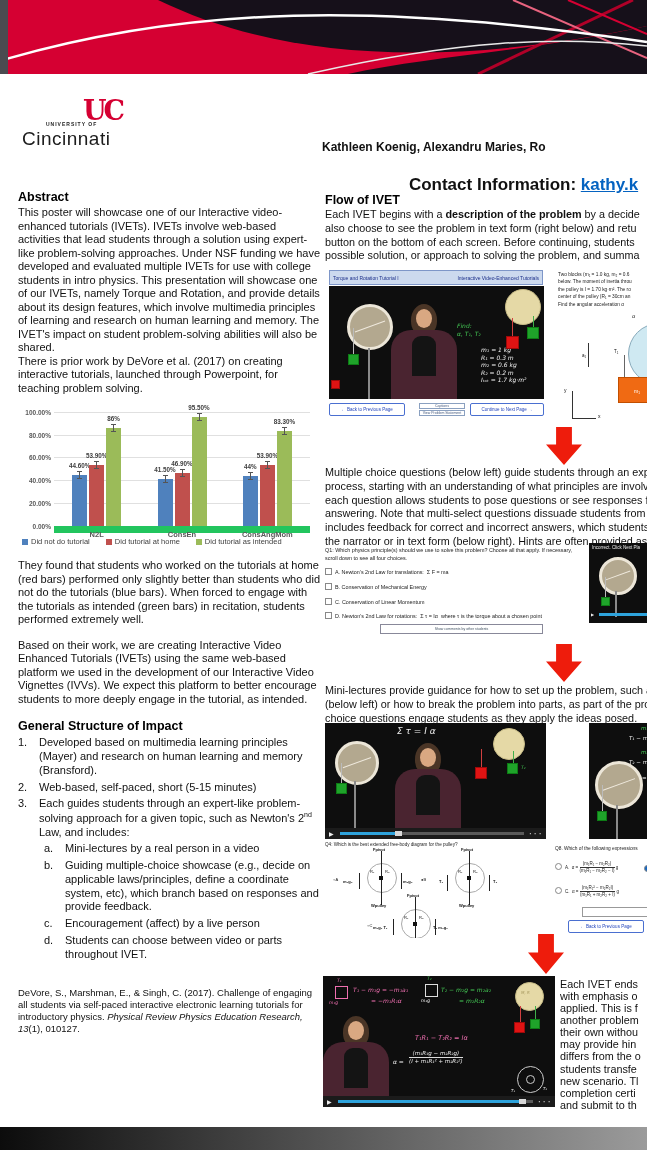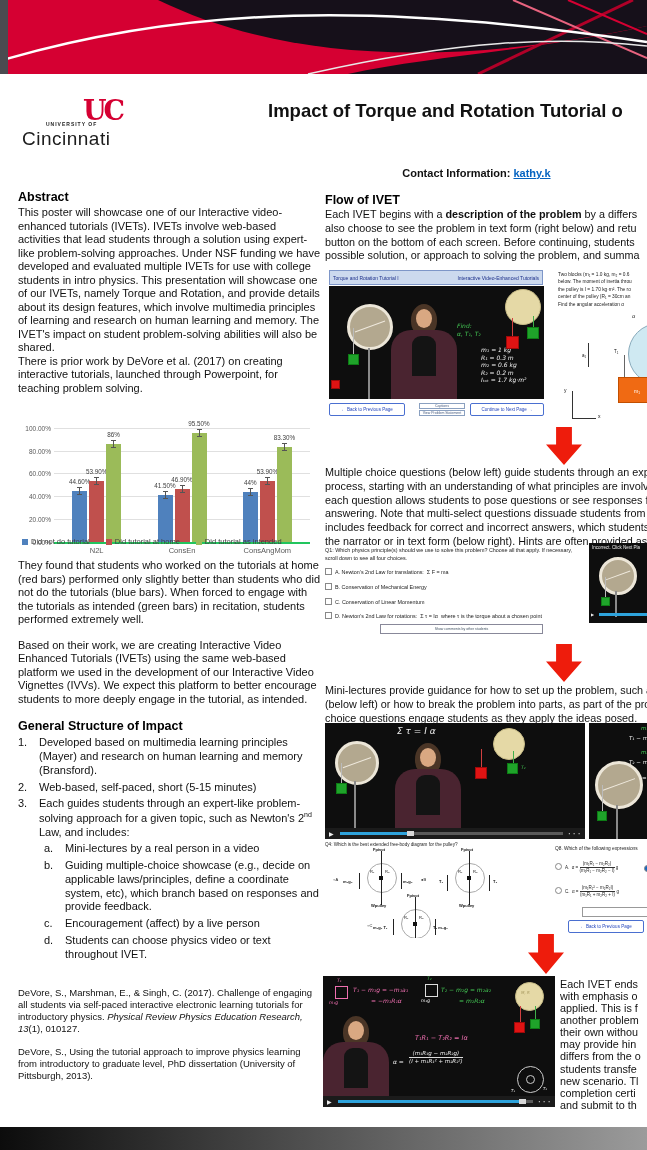--- a/index.html
+++ b/index.html
@@ -13,33 +13,33 @@
   .banner{left:0;top:0;width:647px;height:74px;background:#17121c;}
   .edge{left:0;top:0;width:8px;height:74px;background:#4b4b50;}
   
   .ucsmall{font-size:5px;letter-spacing:1px;color:#222;font-weight:bold;}
   .ucname{font-size:19px;color:#1c1c1c;letter-spacing:0.5px;}
   .ucmono{font-family:"DejaVu Serif",serif;font-weight:bold;font-size:27px;color:#d50032;letter-spacing:-3px;}
   .rit{font-family:"Liberation Serif",serif;font-weight:bold;font-size:25px;color:#f76902;letter-spacing:3px;}
   .ritname{font-size:8.5px;font-weight:bold;color:#111;line-height:1.15;border-top:1.5px solid #222;padding-top:2px;width:78px;}
   .title{font-weight:bold;font-size:18.5px;white-space:pre;}
   .authors{font-weight:bold;font-size:12px;white-space:pre;}
-  .contact{font-weight:bold;font-size:11px;white-space:pre;}
+  .contact{font-weight:bold;font-size:17px;white-space:pre;}
   .link{color:#0563c1;text-decoration:underline;}
   
   .leftcol{left:18px;top:190px;width:303px;}
   .li{display:flex;font-size:11px;line-height:1.25;margin:3px 0;}
   .ln{width:21px;flex:none;}
   .lt{flex:1;}
   .sub{margin-left:26px;}
   .refs{font-size:9.5px;line-height:1.25;margin-top:26px;}
   .refs p{margin:0 0 11px 0;}
   
   .chart{position:relative;width:300px;height:150px;margin:10px 0 4px 0;}
-  .plot{position:absolute;left:36px;top:23px;width:256px;height:114px;border-bottom:2px solid #22c55e;}
+  .plot{position:absolute;left:36px;top:7px;width:256px;height:114px;border-bottom:7px solid #22c55e;font-weight:bold;}
   .grid-line{position:absolute;height:1px;background:#e0e0e0;}
   .ytick{position:absolute;right:100%;margin-right:3px;font-size:6.5px;color:#595959;width:34px;text-align:right;}
   .xtick{position:absolute;font-size:7.5px;color:#595959;transform:translateX(-50%);}
   .bar{position:absolute;}
   .dlabel{position:absolute;font-size:6.3px;color:#404040;transform:translateX(-50%);white-space:nowrap;}
   .err{position:absolute;width:7px;height:8px;}
   .err::before{content:'';position:absolute;left:3px;top:0;bottom:0;width:1px;background:#555;}
   .err::after{content:'';position:absolute;left:1px;top:0;width:5px;height:1px;background:#555;box-shadow:0 7px #555;}
   .legend{position:absolute;left:4px;top:132px;display:flex;gap:16px;}
   .leg-item{display:flex;align-items:center;gap:3px;font-size:7.5px;color:#404040;}
@@ -108,21 +108,21 @@
       <path d="M300,74 C450,40 550,36 639,46" stroke="#e8e8e8" stroke-width="1.5" fill="none"></path>
     </svg>
     <div class="abs edge"></div>
   </div>
 
   <div class="abs" style="left:20px;top:95px;width:120px;height:85px;">
     <span class="abs ucsmall" style="left:26px;top:26px;">UNIVERSITY OF</span>
     <span class="abs ucmono" style="left:63px;top:0px;">UC</span>
     <span class="abs ucname" style="left:2px;top:33px;">Cincinnati</span>
   </div>
-  <div class="abs title" style="left:268px;top:100px;width:379px;overflow:hidden;">Impact of Torque and Rotation Tutorial o</div>
+  <div class="abs authors" style="left:322px;top:140px;width:325px;overflow:hidden;">Kathleen Koenig, Alexandru Maries, Ro</div>
   <div class="abs contact" style="left:390px;top:155px;width:257px;overflow:hidden;">
     <span>Contact Information: </span><span class="link">kathy.k</span>
   </div>
 
   <div class="abs leftcol">
     <p class="hd">Abstract</p>
     <p class="bodytext">This poster will showcase one of our Interactive video-enhanced tutorials (IVETs). IVETs involve web-based activities that lead students through a solution using expert-like problem-solving approaches. Under NSF funding we have developed and evaluated multiple IVETs for use with college students in intro physics. This presentation will showcase one of our IVETs, namely Torque and Rotation, and provide details about its design features, which involve multimedia principles of learning and research on human learning and memory. The IVET's impact on student problem-solving abilities will also be shared.</p>
 
     <p class="bodytext">There is prior work by DeVore et al. (2017) on creating interactive tutorials, launched through Powerpoint, for teaching problem solving.</p>
 
@@ -209,31 +209,30 @@
     <div class="li sub">
       <span class="ln">b.</span>
       <span class="lt">Guiding multiple-choice showcase (e.g., decide on applicable laws/principles, define a coordinate system, etc), which branch based on responses and provide feedback.</span>
     </div>
     <div class="li sub">
       <span class="ln">c.</span>
       <span class="lt">Encouragement (affect) by a live person</span>
     </div>
     <div class="li sub">
       <span class="ln">d.</span>
-      <span class="lt">Students can choose physics video or text throughout IVET.</span>
+      <span class="lt">Students can choose between video or parts throughout IVET.</span>
     </div>
 
     <div class="refs">
       <p><span>DeVore, S., Marshman, E., &amp; Singh, C. (2017). Challenge of engaging all students via self-paced interactive electronic learning tutorials for introductory physics. </span><i>Physical Review Physics Education Research, 13</i><span>(1), 010127.</span></p>
-      <p>DeVore, S., Using the tutorial approach to improve physics learning from introductory to graduate level, PhD dissertation (University of Pittsburgh, 2013).</p>
     </div>
   </div>
 
   <div class="abs hd" style="left:325px;top:193px;">Flow of IVET</div>
-  <div class="abs rpara" style="left:325px;top:208px;width:340px;"><span>Each IVET begins with a </span><b>description of the problem</b><span> by a differs</span>
+  <div class="abs rpara" style="left:325px;top:208px;width:340px;"><span>Each IVET begins with a </span><b>description of the problem</b><span> by a decide</span>
 <span class="pre">also choose to see the problem in text form (right below) and retu
 button on the bottom of each screen. Before continuing, students
 possible solution, or approach to solving the problem, and summa</span></div>
 
   <div class="abs" style="left:329px;top:270px;width:217px;height:150px;">
     <div class="titlebar">
       <span>Torque and Rotation Tutorial I</span>
       <span>Interactive Video-Enhanced Tutorials</span>
     </div>
     <div class="video" style="left:0;top:16px;width:215px;height:113px;">
@@ -314,21 +313,21 @@
     <span class="abs ws" style="left:2px;bottom:6px;font-size:4px;">▶</span>
     <div class="abs" style="left:10px;bottom:7px;right:2px;height:3px;background:#2ea3dc;"></div>
   </div>
 
   <div class="abs down-arrow" style="left:546px;top:644px;width:36px;height:38px;"></div>
 
   <div class="abs rpara" style="left:325px;top:684px;width:340px;">Mini-lectures provide guidance for how to set up the problem, such a
 (below left) or how to break the problem into parts, as part of the pro
 choice questions engage students as they apply the ideas posed.</div>
 
-  <div class="video" style="left:325px;top:723px;width:260px;height:116px;">
+  <div class="video" style="left:325px;top:723px;width:221px;height:116px;">
     <span class="abs hand ws" style="left:72px;top:3px;font-size:9px;">Σ τ = I α</span>
     <div class="pulley" style="left:10px;top:18px;width:38px;height:38px;"></div>
     <div class="pole" style="left:29px;top:58px;height:47px;"></div>
     <div class="string" style="left:16px;top:40px;height:22px;"></div>
     <div class="blk gblk" style="left:11px;top:60px;width:11px;height:11px;"></div>
     <div class="presenter" style="left:86px;top:20px;width:34px;height:85px;">
       <div class="hair"></div>
       <div class="face"></div>
       <div class="pbody"></div>
       <div class="shirt"></div>

